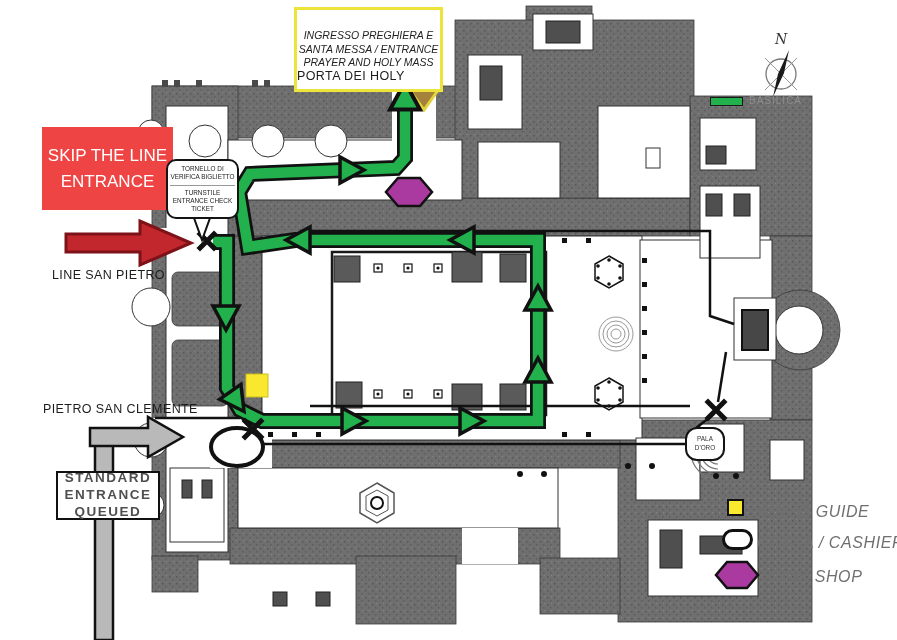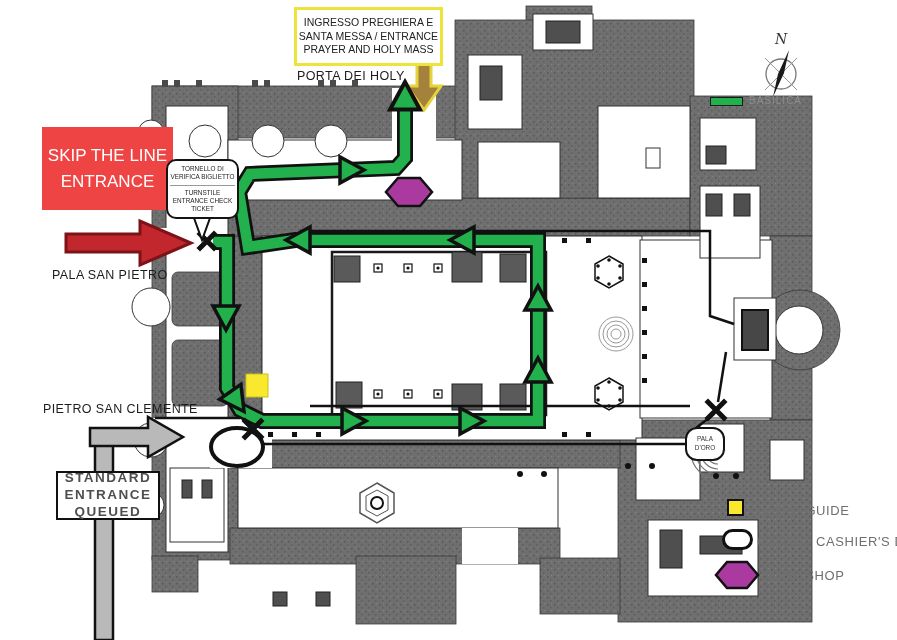--- a/index.html
+++ b/index.html
@@ -2,39 +2,39 @@
 <html><head>
 <meta charset="utf-8">
 <style>
   html,body{margin:0;padding:0;background:#ffffff;}
   .stage{position:relative;width:897px;height:640px;background:#ffffff;overflow:hidden;
          font-family:"Liberation Sans", sans-serif;}
   .stage svg{position:absolute;left:0;top:0;}
   .ovl{position:absolute;box-sizing:border-box;}
   .lbl{color:#1c1c1c;font-size:12.5px;letter-spacing:.4px;white-space:nowrap;}
   .box-ingresso{left:294px;top:7px;width:149px;border:3.5px solid #ece43a;background:#fff;
-    font-size:10.5px;line-height:1.3;text-align:center;padding:6px 1px;color:#222;}
+    font-size:10.5px;line-height:1.3;text-align:center;padding:19px 1px;color:#222;font-style:italic;}
   .porta-fiori{left:297px;top:69px;}
   .box-skip{left:42px;top:127px;width:131px;height:83px;background:#ef4444;color:#fff;
     font-size:17px;line-height:1.5;display:flex;align-items:center;justify-content:center;
     text-align:center;}
   .porta-pietro{left:52px;top:268px;}
   .bubble{background:#fff;border:2px solid #141414;border-radius:10px;text-align:center;color:#222;}
   .bub-turnstile{left:166px;top:159px;width:73px;font-size:6.4px;line-height:1.3;padding:4px 2px 3px 2px;}
   .bub-turnstile .en{display:block;border-top:1px solid #999;margin-top:3px;padding-top:3px;}
   .bub-turnstile .it{display:block;}
   .porta-clemente{left:43px;top:402px;}
   .box-standard{left:56px;top:471px;width:104px;height:49px;background:#fff;border:2.5px solid #111;
     color:#4f4f4f;font-weight:bold;font-size:13.5px;letter-spacing:1.5px;line-height:1.25;
     display:flex;align-items:center;justify-content:center;text-align:center;}
   .bub-pala{left:685px;top:427px;width:40px;height:34px;font-size:6.4px;line-height:1.4;
     border-width:2.5px;border-radius:12px;display:flex;align-items:center;justify-content:center;color:#333;}
   .legend-basilica-label{left:749px;top:95px;font-size:10px;color:#8c8c8c;letter-spacing:1px;white-space:nowrap;}
   .legend-basilica-swatch{left:710px;top:97px;width:33px;height:9px;background:#22b14c;border:1.5px solid #1a1a1a;}
-  .lg-label{color:#6f6f6f;font-size:13px;letter-spacing:.6px;white-space:nowrap;}
+  .lg-label{color:#6f6f6f;font-size:16px;letter-spacing:.6px;white-space:nowrap;font-style:italic;}
   .lg-audio-sw{left:727px;top:499px;width:17px;height:17px;background:#f9e82e;border:2.5px solid #111;}
   .lg-audio-lb{left:757px;top:503px;}
   .lg-cassa-sw{left:722px;top:529px;width:31px;height:21px;background:#fff;border:3px solid #111;border-radius:11px;}
   .lg-cassa-lb{left:757px;top:534px;}
   .lg-book-sw{left:714px;top:560px;}
   .lg-book-lb{left:761px;top:568px;}
 </style>
 </head>
 <body>
 
@@ -269,21 +269,21 @@
     <circle cx="781" cy="74" r="15" fill="none" stroke="#777" stroke-width="1.3"></circle>
     <path d="M765,90 L797,58 M765,58 L797,90" stroke="#999" stroke-width="1" fill="none"></path>
     <polygon points="789,50 784,73 773,97 778,74" fill="#1a1a1a"></polygon>
     <text x="781" y="44" text-anchor="middle" font-size="14" font-style="italic" font-family="DejaVu Serif, serif" fill="#333">N</text>
   </g>
 </svg>
 
 <div class="ovl box-ingresso">INGRESSO PREGHIERA E SANTA MESSA / ENTRANCE PRAYER AND HOLY MASS</div>
 <div class="ovl lbl porta-fiori">PORTA DEI HOLY</div>
 <div class="ovl box-skip">SKIP THE LINE ENTRANCE</div>
-<div class="ovl lbl porta-pietro">PALA SAN PIETRO</div>
+<div class="ovl lbl porta-pietro">LINE SAN PIETRO</div>
 
 <div class="ovl bubble bub-turnstile">
   <span class="it">TORNELLO DI VERIFICA BIGLIETTO</span>
   <span class="en">TURNSTILE ENTRANCE CHECK TICKET</span>
 </div>
 
 <div class="ovl lbl porta-clemente">PIETRO SAN CLEMENTE</div>
 <div class="ovl box-standard">STANDARD ENTRANCE QUEUED</div>
 <div class="ovl bubble bub-pala">PALA D'ORO</div>
 

